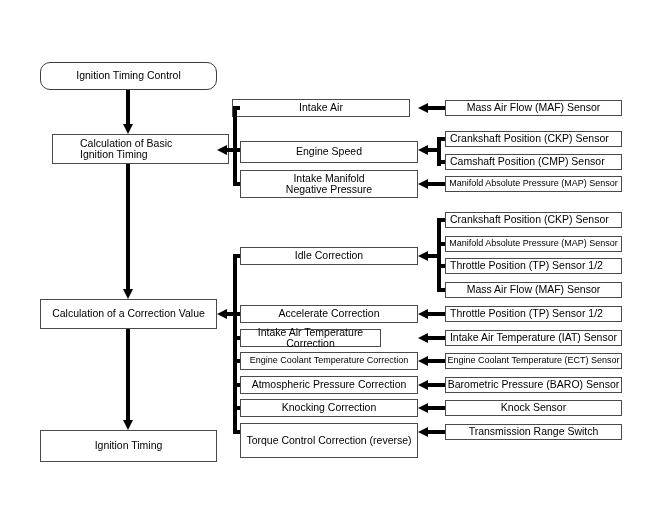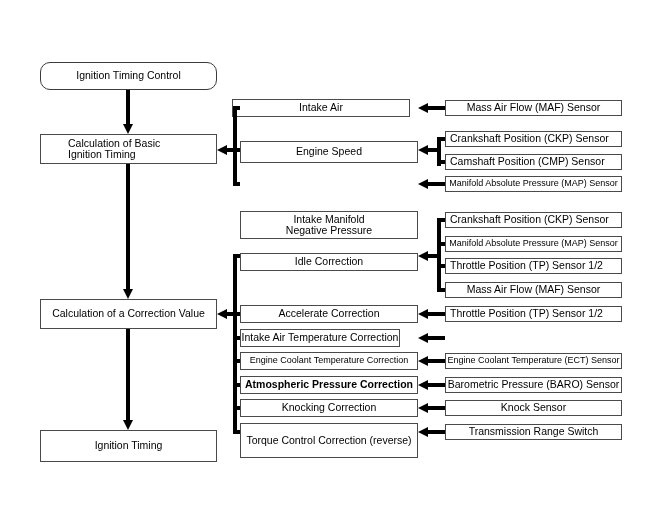--- a/index.html
+++ b/index.html
@@ -43,52 +43,52 @@
     border-top: 10px solid #000000;
   }
 </style>
 </head>
 <body>
 
 <div class="canvas">
 
   <div class="box rounded" style="left:40px; top:62px; width:177px; height:28px;">Ignition Timing Control</div>
 
-  <div class="box left-text" style="left:40px; top:134px; width:177px; height:30px; padding-left:27px;">Calculation of Basic
+  <div class="box left-text" style="left:52px; top:134px; width:177px; height:30px; padding-left:27px;">Calculation of Basic
 Ignition Timing</div>
 
   <div class="box" style="left:40px; top:299px; width:177px; height:30px;">Calculation of a Correction Value</div>
 
   <div class="box" style="left:40px; top:430px; width:177px; height:32px;">Ignition Timing</div>
 
   <div class="vline" style="left:126px; top:90px; height:34px;"></div>
   <div class="arr-down" style="left:123px; top:124px;"></div>
 
   <div class="vline" style="left:126px; top:164px; height:125px;"></div>
   <div class="arr-down" style="left:123px; top:289px;"></div>
 
   <div class="vline" style="left:126px; top:329px; height:91px;"></div>
   <div class="arr-down" style="left:123px; top:420px;"></div>
 
   <div class="box" style="left:232px; top:99px; width:178px; height:18px;">Intake Air</div>
   <div class="box" style="left:240px; top:141px; width:178px; height:22px;">Engine Speed</div>
-  <div class="box" style="left:240px; top:170px; width:178px; height:28px;margin-top:41px;">Intake Manifold
+  <div class="box" style="left:240px; top:170px; width:178px; height:28px;">Intake Manifold
 Negative Pressure</div>
 
   <div class="vline" style="left:233px; top:106px; height:80px;"></div>
   <div class="hline" style="left:233px; top:106px; width:7px;"></div>
   <div class="hline" style="left:227px; top:148px; width:13px;"></div>
   <div class="arr-left" style="left:217px; top:145px;"></div>
   <div class="hline" style="left:233px; top:182px; width:7px;"></div>
 
-  <div class="box" style="left:240px; top:253px; width:178px; height:18px;">Idle Correction</div>
+  <div class="box" style="left:240px; top:247px; width:178px; height:18px;">Idle Correction</div>
   <div class="box" style="left:240px; top:305px; width:178px; height:18px;">Accelerate Correction</div>
-  <div class="box" style="left:240px; top:329px; width:160px; height:18px;">Intake Air Temperature Correction</div>
+  <div class="box" style="left:240px; top:329px; width:141px; height:18px;">Intake Air Temperature Correction</div>
   <div class="box small" style="left:240px; top:352px; width:178px; height:18px;">Engine Coolant Temperature Correction</div>
-  <div class="box" style="left:240px; top:376px; width:178px; height:18px;font-weight:bold;">Atmospheric Pressure Correction</div>
+  <div class="box" style="left:240px; top:376px; width:178px; height:18px;">Atmospheric Pressure Correction</div>
   <div class="box" style="left:240px; top:399px; width:178px; height:18px;">Knocking Correction</div>
   <div class="box" style="left:240px; top:423px; width:178px; height:35px;">Torque Control Correction (reverse)</div>
 
   <div class="vline" style="left:233px; top:254px; height:180px;"></div>
   <div class="hline" style="left:233px; top:254px; width:7px;"></div>
   <div class="hline" style="left:227px; top:312px; width:13px;"></div>
   <div class="arr-left" style="left:217px; top:309px;"></div>
   <div class="hline" style="left:233px; top:336px; width:7px;"></div>
   <div class="hline" style="left:233px; top:359px; width:7px;"></div>
   <div class="hline" style="left:233px; top:383px; width:7px;"></div>
@@ -97,20 +97,21 @@
 
   <div class="box" style="left:445px; top:100px; width:177px; height:16px;">Mass Air Flow (MAF) Sensor</div>
   <div class="box left-text" style="left:445px; top:131px; width:177px; height:16px; padding-left:4px;">Crankshaft Position (CKP) Sensor</div>
   <div class="box left-text" style="left:445px; top:154px; width:177px; height:16px; padding-left:4px;">Camshaft Position (CMP) Sensor</div>
   <div class="box small" style="left:445px; top:176px; width:177px; height:16px;">Manifold Absolute Pressure (MAP) Sensor</div>
   <div class="box left-text" style="left:445px; top:212px; width:177px; height:16px; padding-left:4px;">Crankshaft Position (CKP) Sensor</div>
   <div class="box small" style="left:445px; top:236px; width:177px; height:16px;">Manifold Absolute Pressure (MAP) Sensor</div>
   <div class="box left-text" style="left:445px; top:258px; width:177px; height:16px; padding-left:4px;">Throttle Position (TP) Sensor 1/2</div>
   <div class="box" style="left:445px; top:282px; width:177px; height:16px;">Mass Air Flow (MAF) Sensor</div>
   <div class="box left-text" style="left:445px; top:306px; width:177px; height:16px; padding-left:4px;">Throttle Position (TP) Sensor 1/2</div>
+  <div class="box" style="left:445px; top:330px; width:177px; height:16px;">Intake Air Temperature (IAT) Sensor</div>
   <div class="box small" style="left:445px; top:353px; width:177px; height:16px;">Engine Coolant Temperature (ECT) Sensor</div>
   <div class="box" style="left:445px; top:377px; width:177px; height:16px;">Barometric Pressure (BARO) Sensor</div>
   <div class="box" style="left:445px; top:424px; width:177px; height:16px;">Transmission Range Switch</div>
   <div class="box" style="left:445px; top:400px; width:177px; height:16px;">Knock Sensor</div>
 
   <div class="hline" style="left:428px; top:106px; width:17px;"></div>
   <div class="arr-left" style="left:418px; top:103px;"></div>
 
   <div class="hline" style="left:428px; top:182px; width:17px;"></div>
   <div class="arr-left" style="left:418px; top:179px;"></div>

